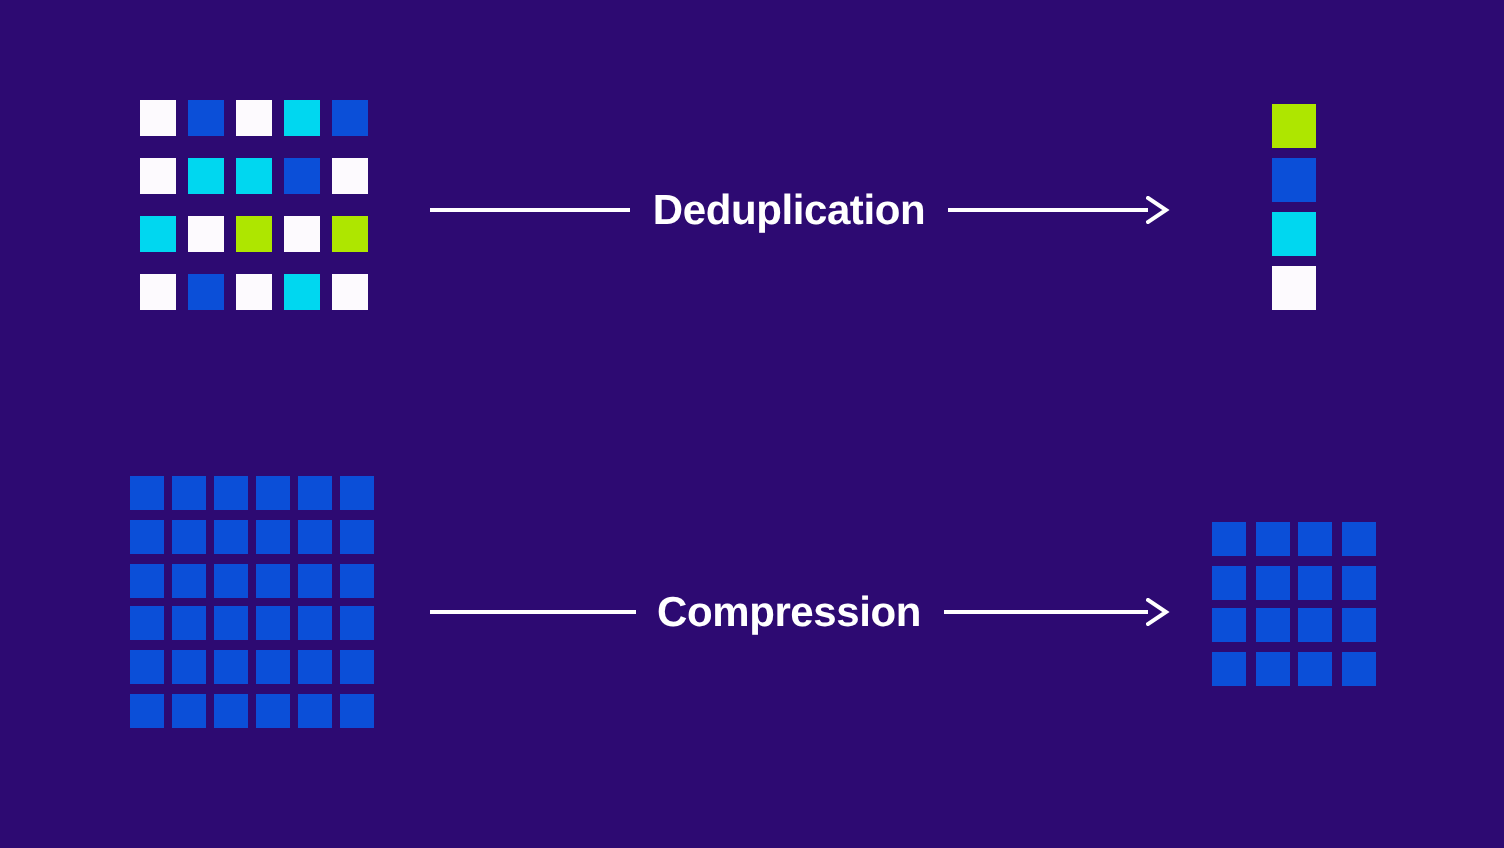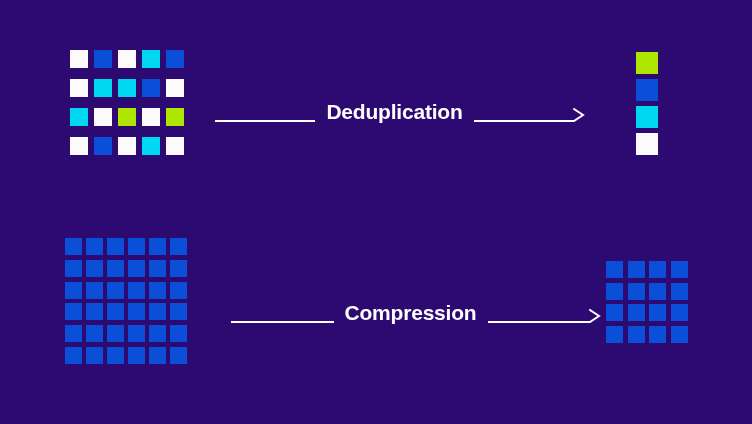--- a/index.html
+++ b/index.html
@@ -73,30 +73,30 @@
     grid-template-columns: repeat(4, 17px);
     grid-template-rows: repeat(4, 17px);
     column-gap: 4.7px;
     row-gap: 4.7px;
   }
 
   
   .arrow-row {
     position: absolute;
     display: flex;
-    align-items: flex-end;
+    align-items: center;
     height: 34px;
   }
   #dedup-arrow-row {
     left: 215px;
     top: 88px;
     width: 370px;
   }
   #compression-arrow-row {
-    left: 231px;
+    left: 215px;
     top: 289px;
     width: 370px;
   }
 
   .arrow-line {
     height: 2px;
     background: #ffffff;
     flex: 1 1 auto;
   }
   .arrow-label {

